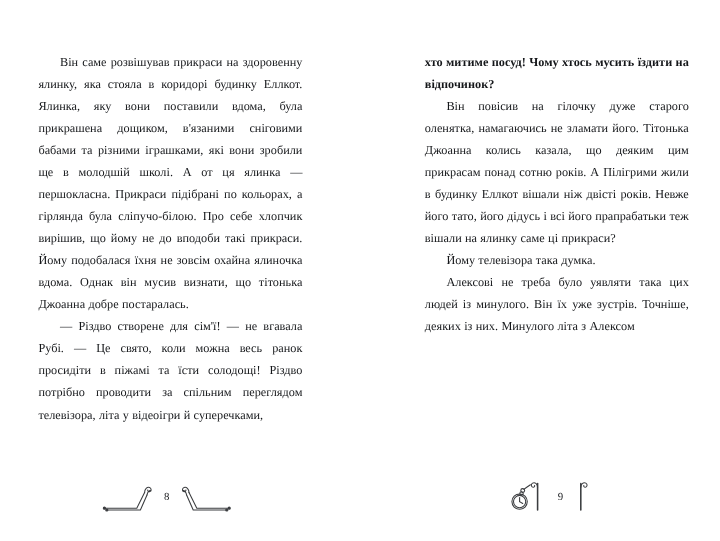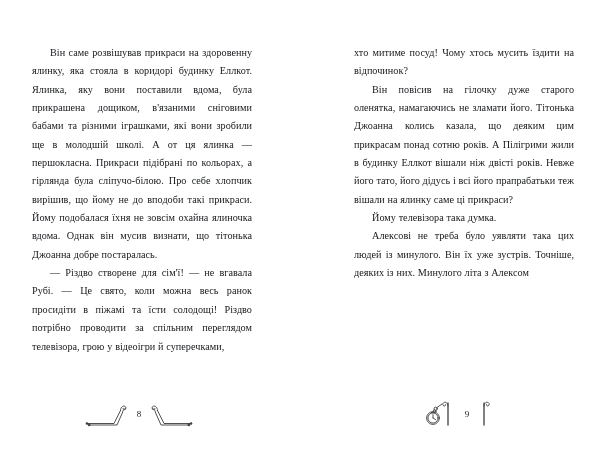--- a/index.html
+++ b/index.html
@@ -48,20 +48,21 @@
   }
 
   .para {
     margin: 0;
     text-indent: 18px;
     text-align: justify;
     hyphens: manual;
   }
   .para.cont {
     text-indent: 0;
+    font-weight: bold;
   }
 
   
   .folio {
     position: absolute;
     left: 0;
     right: 0;
     bottom: 16px;
     height: 40px;
     display: flex;
@@ -97,21 +98,21 @@
   }
 </style>
 </head>
 <body>
 
 <div class="spread">
 
   <div class="page page-left">
     <div class="text-block">
       <p class="para">Він саме розвішував прикраси на здоровенну ялинку, яка стояла в коридорі будинку Еллкот. Ялинка, яку вони поставили вдома, була прикрашена дощиком, в'язаними сніговими бабами та різними іграшками, які вони зробили ще в молодшій школі. А от ця ялинка — першокласна. Прикраси підібрані по кольорах, а гірлянда була сліпучо-білою. Про себе хлопчик вирішив, що йому не до вподоби такі прикраси. Йому подобалася їхня не зовсім охайна ялиночка вдома. Однак він мусив визнати, що тітонька Джоанна добре постаралась.</p>
-      <p class="para">— Різдво створене для сім'ї! — не вгавала Рубі. — Це свято, коли можна весь ранок просидіти в піжамі та їсти солодощі! Різдво потрібно проводити за спільним переглядом телевізора, грою у відеоігри й суперечками,</p>
+      <p class="para">— Різдво створене для сім'ї! — не вгавала Рубі. — Це свято, коли можна весь ранок просидіти в піжамі та їсти солодощі! Різдво потрібно проводити за спільним переглядом телевізора, літа у відеоігри й суперечками,</p>
     </div>
 
     <div class="folio folio-left">
       <span class="orn orn-a">
         <svg width="46" height="26" viewBox="0 0 46 26" fill="none" stroke="#2b2d30" stroke-width="0.9" stroke-linecap="round">
           <path d="M3 21.5 L30 21.5 L36.5 8.5"></path>
           <path d="M5 23 L33 23 L38.5 10.5"></path>
           <path d="M36.5 8.5 C36.5 5.4 38.6 3.6 40.6 4.2 C42.2 4.7 42.4 7 40.9 7.6 C39.8 8 38.9 7.2 39.1 6.3"></path>
           <circle cx="3" cy="21.5" r="0.9" fill="#2b2d30"></circle>
           <circle cx="5" cy="23" r="0.9" fill="#2b2d30"></circle>

